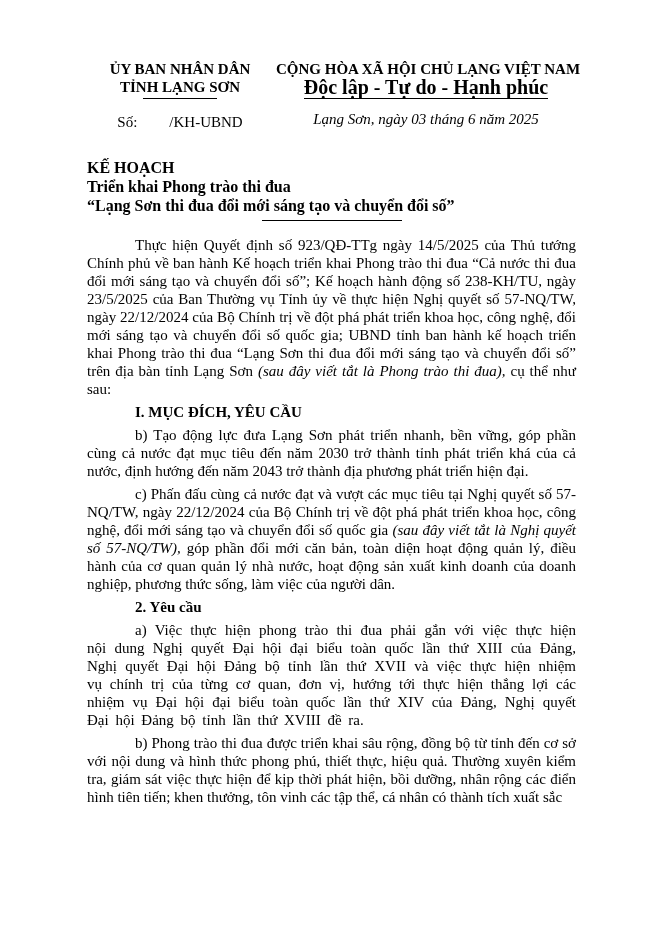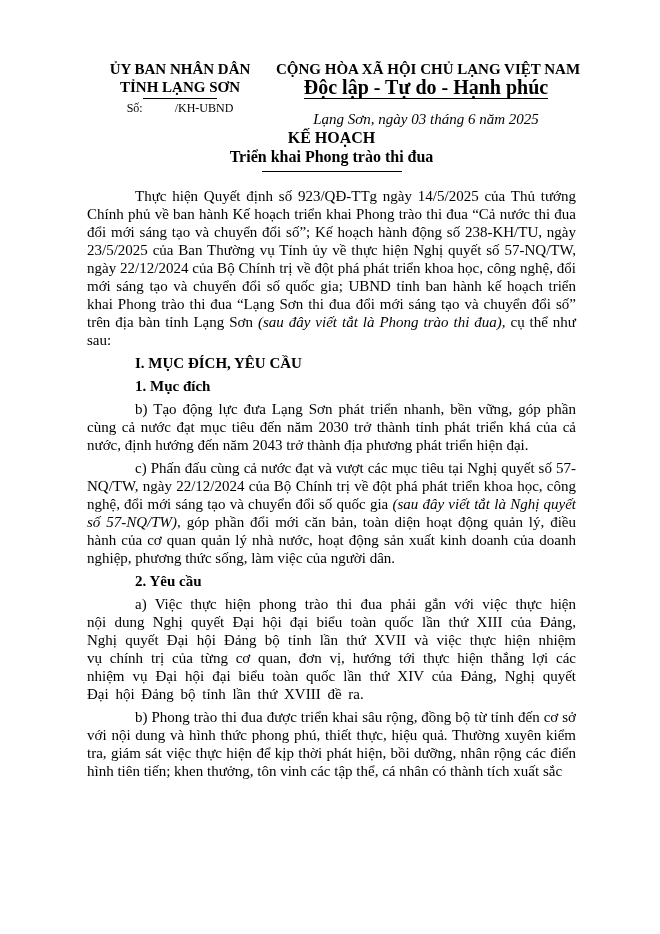--- a/index.html
+++ b/index.html
@@ -45,21 +45,22 @@
     line-height: 18px;
     white-space: nowrap;
   }
   .rule-small {
     width: 74px;
     height: 0;
     border-bottom: 1px solid #000;
     margin: 2px auto 0;
   }
   .number-line {
-    font-size: 12px;
+    margin-top: 14px;
+    font-size: 15px;
     line-height: 18px;
     white-space: nowrap;
   }
   .number-gap {
     display: inline-block;
     width: 32px;
   }
   .motto {
     display: inline-block;
     font-weight: bold;
@@ -72,21 +73,21 @@
   .date-line {
     margin-top: 11px;
     font-style: italic;
     font-size: 15px;
     line-height: 18px;
     white-space: nowrap;
   }
 
   
   .title-block {
-    text-align: center;
+    margin-top: 27px;
   }
   .title-line {
     font-weight: bold;
     font-size: 16px;
     line-height: 19px;
   }
   .title-rule {
     width: 140px;
     height: 0;
     border-bottom: 1.5px solid #000;
@@ -133,27 +134,27 @@
         <div>
           <span class="motto">Độc lập - Tự do - Hạnh phúc</span>
         </div>
         <div class="date-line">Lạng Sơn, ngày 03 tháng 6 năm 2025</div>
       </div>
     </div>
 
     <div class="title-block">
       <div class="title-line">KẾ HOẠCH</div>
       <div class="title-line">Triển khai Phong trào thi đua</div>
+      <div class="title-line">“Lạng Sơn thi đua đổi mới sáng tạo và chuyển đổi số”</div>
       <div class="title-rule"></div>
     </div>
 
     <div class="doc-body" id="doc-body">
         <p class="para"><span>Thực hiện Quyết định số 923/QĐ-TTg ngày 14/5/2025 của Thủ tướng Chính phủ về ban hành Kế hoạch triển khai Phong trào thi đua “Cả nước thi đua đổi mới sáng tạo và chuyển đổi số”; Kế hoạch hành động số 238-KH/TU, ngày 23/5/2025 của Ban Thường vụ Tỉnh ủy về thực hiện Nghị quyết số 57-NQ/TW, ngày 22/12/2024 của Bộ Chính trị về đột phá phát triển khoa học, công nghệ, đổi mới sáng tạo và chuyển đổi số quốc gia; UBND tỉnh ban hành kế hoạch triển khai Phong trào thi đua “Lạng Sơn thi đua đổi mới sáng tạo và chuyển đổi số” trên địa bàn tỉnh Lạng Sơn </span><span class="it">(sau đây viết tắt là Phong trào thi đua),</span><span> cụ thể như sau:</span></p>
         <p class="para hd"><span>I. MỤC ĐÍCH, YÊU CẦU</span></p>
-        <p class="para hd"><span>1. Mục đích</span></p>
         <p class="para"><span>b) Tạo động lực đưa Lạng Sơn phát triển nhanh, bền vững, góp phần cùng cả nước đạt mục tiêu đến năm 2030 trở thành tỉnh phát triển khá của cả nước, định hướng đến năm 2043 trở thành địa phương phát triển hiện đại.</span></p>
         <p class="para"><span>c) Phấn đấu cùng cả nước đạt và vượt các mục tiêu tại Nghị quyết số 57-NQ/TW, ngày 22/12/2024 của Bộ Chính trị về đột phá phát triển khoa học, công nghệ, đổi mới sáng tạo và chuyển đổi số quốc gia </span><span class="it">(sau đây viết tắt là Nghị quyết số 57-NQ/TW),</span><span> góp phần đổi mới căn bản, toàn diện hoạt động quản lý, điều hành của cơ quan quản lý nhà nước, hoạt động sản xuất kinh doanh của doanh nghiệp, phương thức sống, làm việc của người dân.</span></p>
         <p class="para hd"><span>2. Yêu cầu</span></p>
         <p class="para" style="word-spacing: 3px;"><span>a) Việc thực hiện phong trào thi đua phải gắn với việc thực hiện nội dung Nghị quyết Đại hội đại biểu toàn quốc lần thứ XIII của Đảng, Nghị quyết Đại hội Đảng bộ tỉnh lần thứ XVII và việc thực hiện nhiệm vụ chính trị của từng cơ quan, đơn vị, hướng tới thực hiện thắng lợi các nhiệm vụ Đại hội đại biểu toàn quốc lần thứ XIV của Đảng, Nghị quyết Đại hội Đảng bộ tỉnh lần thứ XVIII đề ra.</span></p>
         <p class="para"><span>b) Phong trào thi đua được triển khai sâu rộng, đồng bộ từ tỉnh đến cơ sở với nội dung và hình thức phong phú, thiết thực, hiệu quả. Thường xuyên kiểm tra, giám sát việc thực hiện để kịp thời phát hiện, bồi dưỡng, nhân rộng các điển hình tiên tiến; khen thưởng, tôn vinh các tập thể, cá nhân có thành tích xuất sắc</span></p>
       </div>
 
   </div>
 </div>
 

